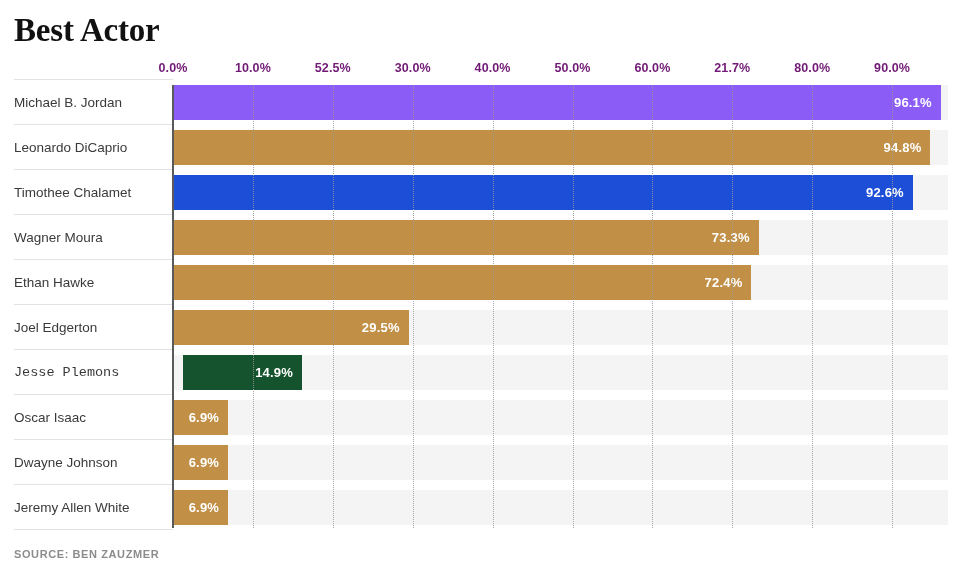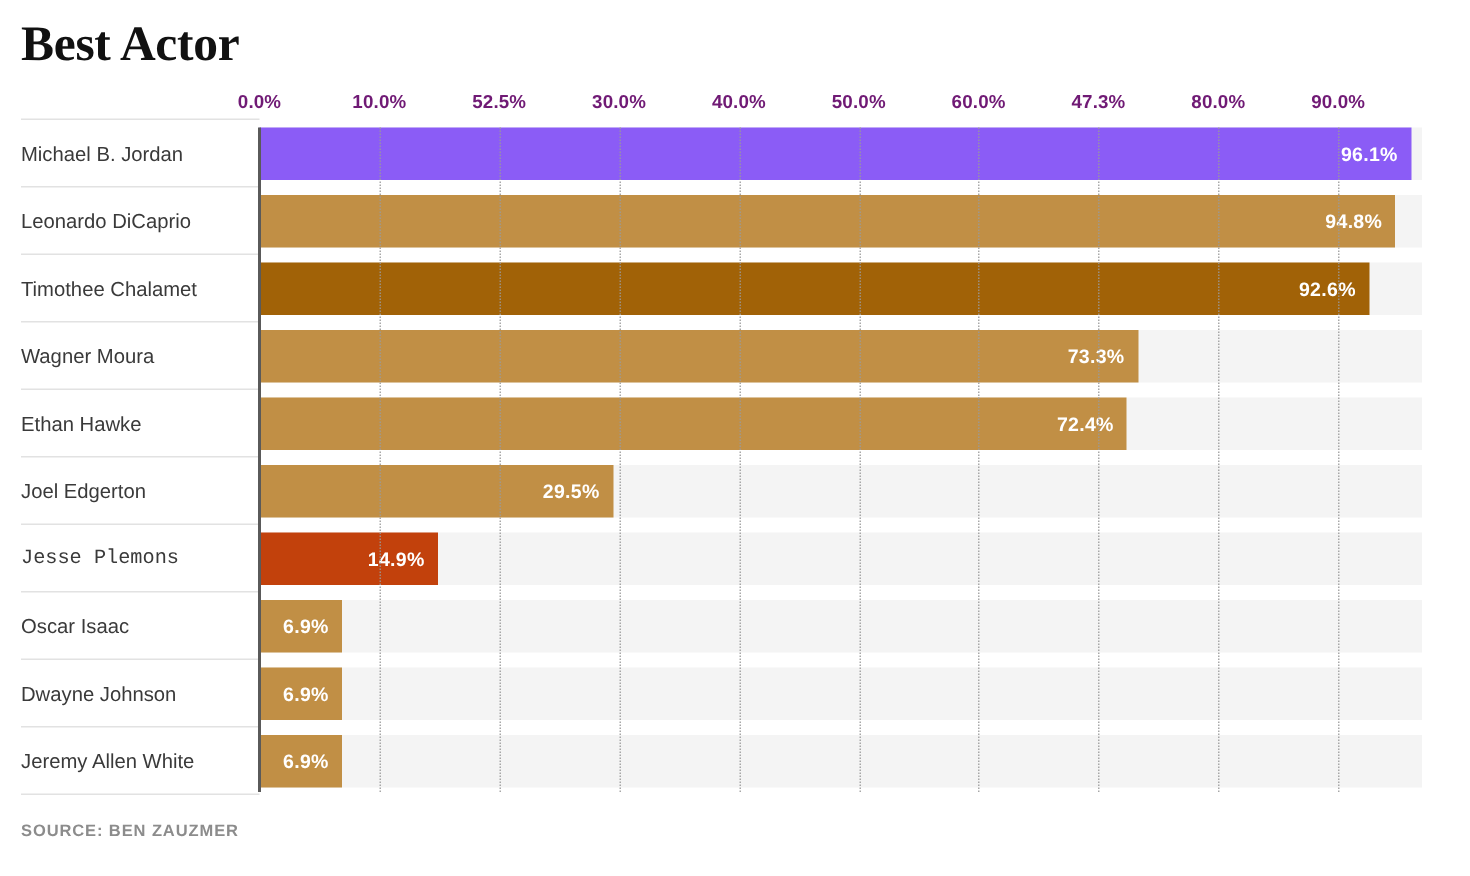--- a/index.html
+++ b/index.html
@@ -150,21 +150,21 @@
   <div id="chart-title">Best Actor</div>
 
   <div id="x-axis-labels">
       <div class="x-tick-label" style="left: 173px;">0.0%</div>
       <div class="x-tick-label" style="left: 252.9px;">10.0%</div>
       <div class="x-tick-label" style="left: 332.8px;">52.5%</div>
       <div class="x-tick-label" style="left: 412.7px;">30.0%</div>
       <div class="x-tick-label" style="left: 492.6px;">40.0%</div>
       <div class="x-tick-label" style="left: 572.5px;">50.0%</div>
       <div class="x-tick-label" style="left: 652.4px;">60.0%</div>
-      <div class="x-tick-label" style="left: 732.3px;">47.3%</div>
+      <div class="x-tick-label" style="left: 732.3px;">21.7%</div>
       <div class="x-tick-label" style="left: 812.2px;">80.0%</div>
       <div class="x-tick-label" style="left: 892.1px;">90.0%</div>
     </div>
 
   <div id="plot-area" style="z-index: 3;">
       <div class="gridline" style="left: 79.9px;"></div>
       <div class="gridline" style="left: 159.8px;"></div>
       <div class="gridline" style="left: 239.7px;"></div>
       <div class="gridline" style="left: 319.6px;"></div>
       <div class="gridline" style="left: 399.5px;"></div>
@@ -186,21 +186,21 @@
     </div>
     <div class="row-band" style="top: 130px; z-index: 1;"></div>
     <div class="row-separator" style="top: 124px;"></div>
     <div class="cat-label" style="top: 130px; z-index: 5;">Leonardo DiCaprio</div>
     <div class="bar" style="left: 173px; top: 130px; width: 757.452px; background: rgb(193, 143, 69); z-index: 2;">
       <span class="bar-value">94.8%</span>
     </div>
     <div class="row-band" style="top: 175px; z-index: 1;"></div>
     <div class="row-separator" style="top: 169px;"></div>
     <div class="cat-label" style="top: 175px; z-index: 5;">Timothee Chalamet</div>
-    <div class="bar" style="left: 173px; top: 175px; width: 739.874px; background: #a16207; z-index: 2;">
+    <div class="bar" style="left: 173px; top: 175px; width: 739.874px; background: #1d4ed8; z-index: 2;">
       <span class="bar-value">92.6%</span>
     </div>
     <div class="row-band" style="top: 220px; z-index: 1;"></div>
     <div class="row-separator" style="top: 214px;"></div>
     <div class="cat-label" style="top: 220px; z-index: 5;">Wagner Moura</div>
     <div class="bar" style="left: 173px; top: 220px; width: 585.667px; background: rgb(193, 143, 69); z-index: 2;">
       <span class="bar-value">73.3%</span>
     </div>
     <div class="row-band" style="top: 265px; z-index: 1;"></div>
     <div class="row-separator" style="top: 259px;"></div>
@@ -210,21 +210,21 @@
     </div>
     <div class="row-band" style="top: 310px; z-index: 1;"></div>
     <div class="row-separator" style="top: 304px;"></div>
     <div class="cat-label" style="top: 310px; z-index: 5;">Joel Edgerton</div>
     <div class="bar" style="left: 173px; top: 310px; width: 235.705px; background: rgb(193, 143, 69); z-index: 2;">
       <span class="bar-value">29.5%</span>
     </div>
     <div class="row-band" style="top: 355px; z-index: 1;"></div>
     <div class="row-separator" style="top: 349px;"></div>
     <div class="cat-label" style="top: 355px; z-index: 5; font-family: Liberation Mono, monospace;">Jesse Plemons</div>
-    <div class="bar" style="left: 173px; top: 355px; width: 119.051px; background: #c2410c; z-index: 2;">
+    <div class="bar" style="left: 183px; top: 355px; width: 119.051px; background: #14532d; z-index: 2;">
       <span class="bar-value">14.9%</span>
     </div>
     <div class="row-band" style="top: 400px; z-index: 1;"></div>
     <div class="row-separator" style="top: 394px;"></div>
     <div class="cat-label" style="top: 400px; z-index: 5;">Oscar Isaac</div>
     <div class="bar" style="left: 173px; top: 400px; width: 55.131px; background: rgb(193, 143, 69); z-index: 2;">
       <span class="bar-value">6.9%</span>
     </div>
     <div class="row-band" style="top: 445px; z-index: 1;"></div>
     <div class="row-separator" style="top: 439px;"></div>

